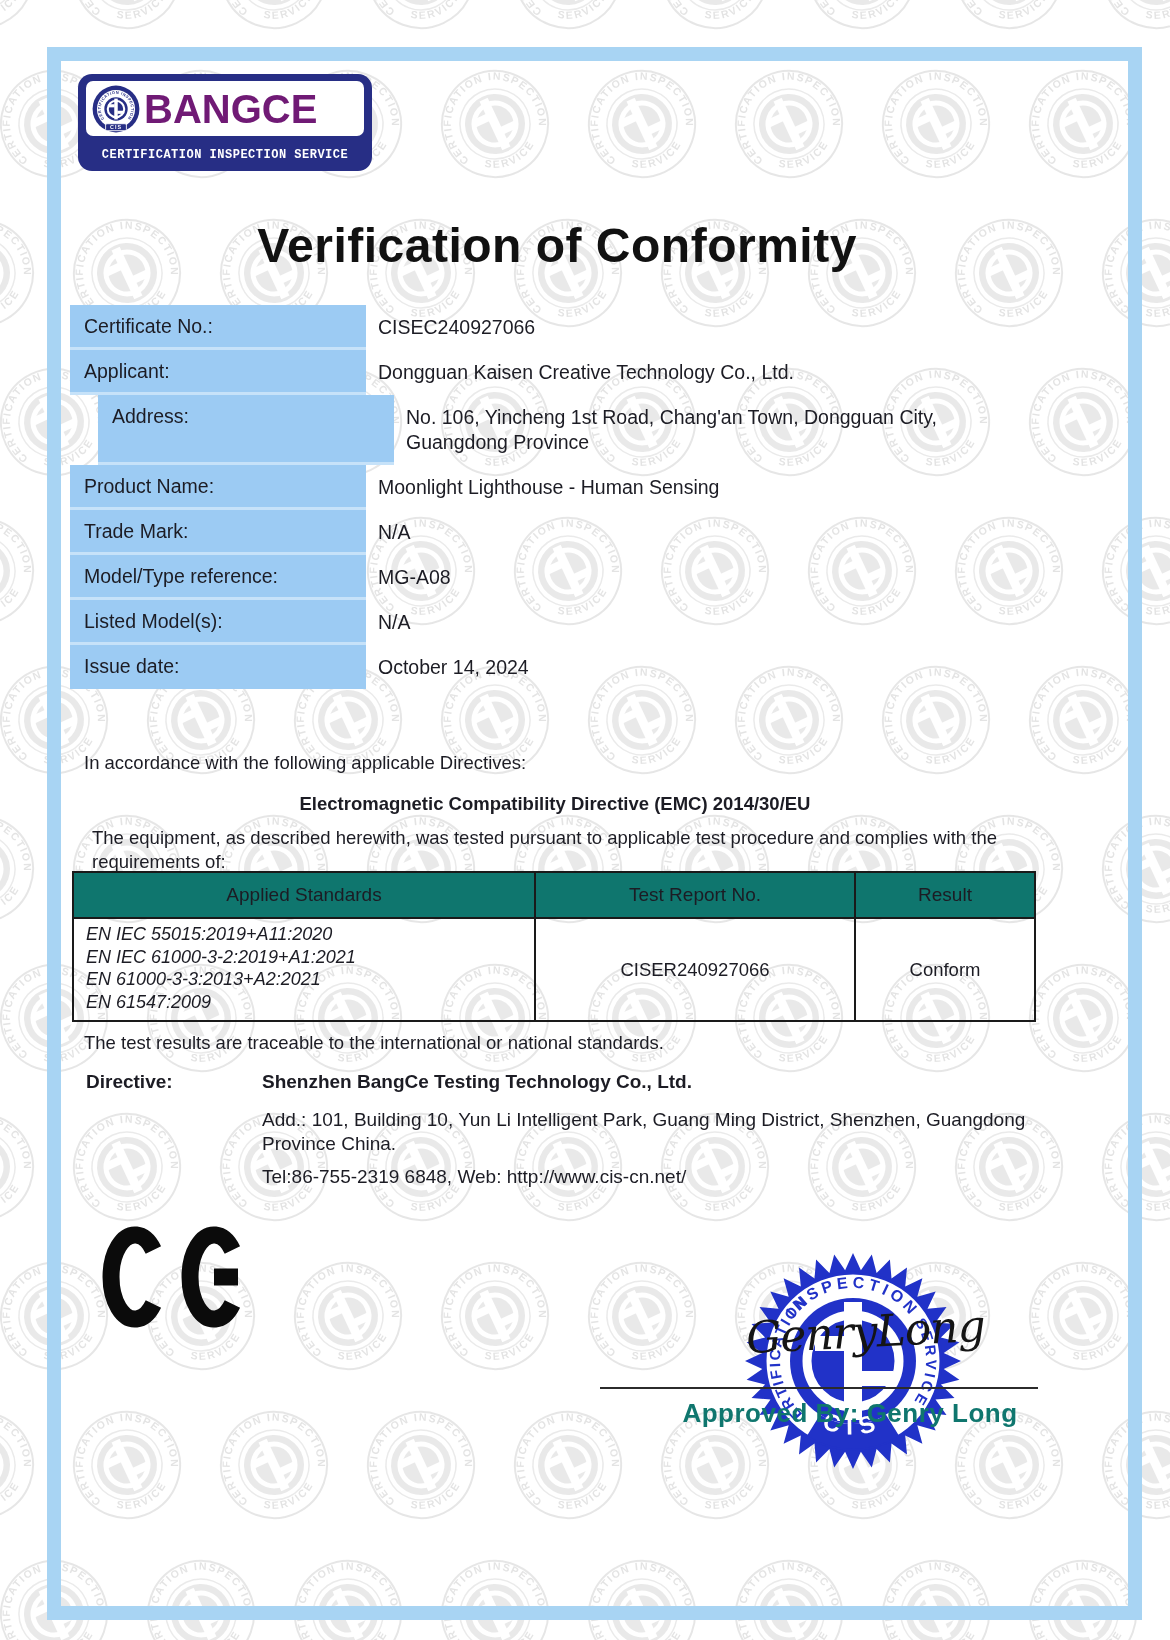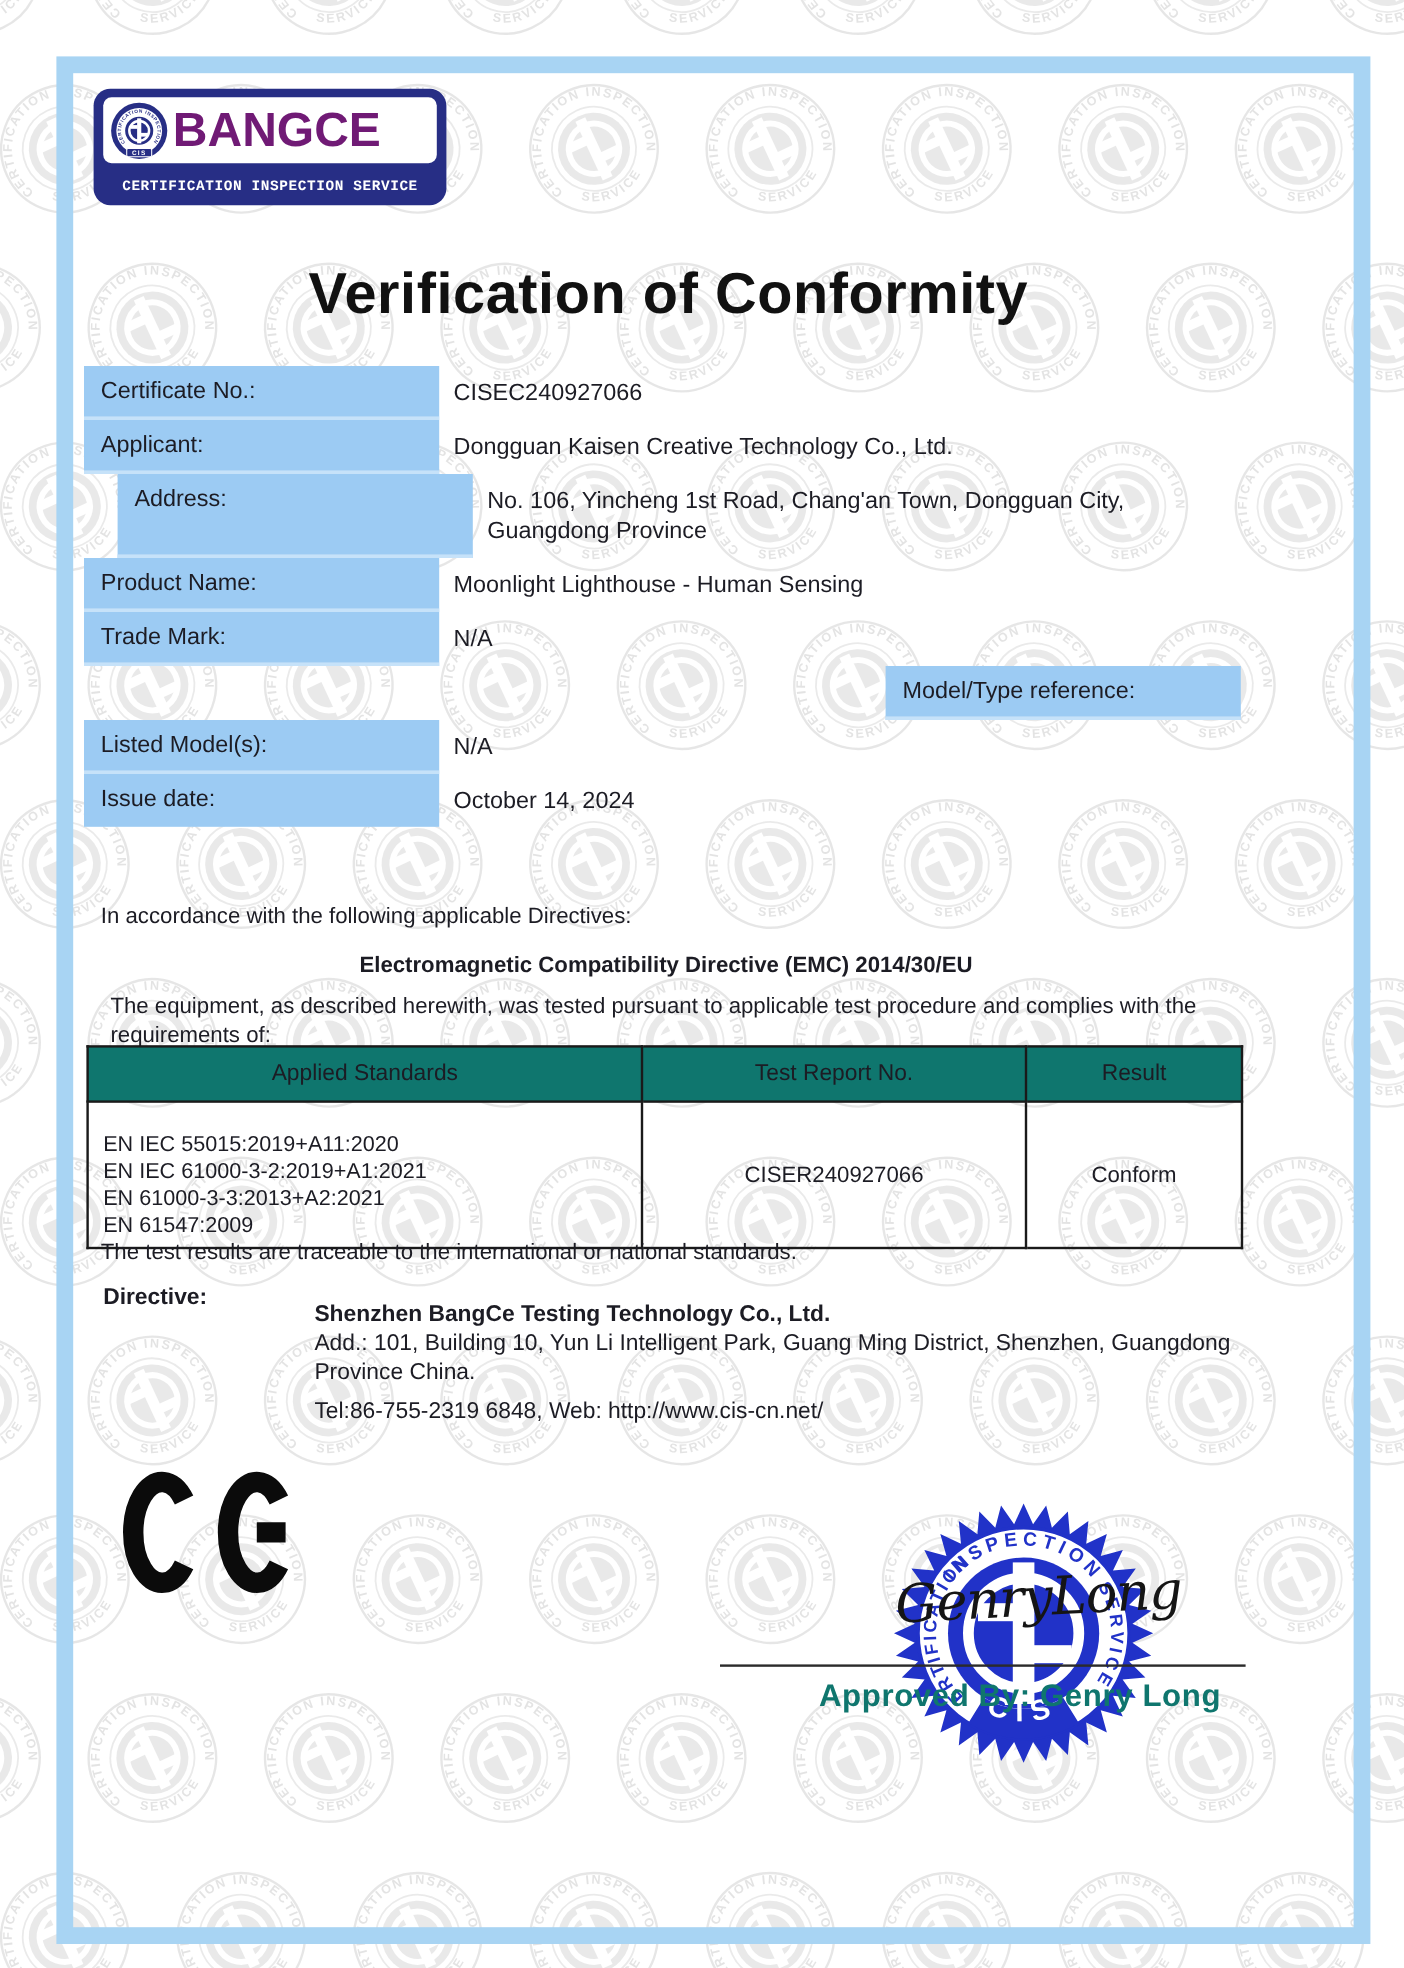--- a/index.html
+++ b/index.html
@@ -25,27 +25,27 @@
   .info-value{flex:1;box-sizing:border-box;padding:10px 4px 9px 12px;font-size:19.5px;line-height:1.3;}
 
   .directives-intro{position:absolute;left:84px;top:752px;font-size:18.5px;}
   .directive-name{position:absolute;left:70px;top:793px;width:970px;text-align:center;font-size:18.5px;font-weight:bold;}
   .statement{position:absolute;left:92px;top:826px;width:956px;font-size:18.5px;line-height:1.28;}
 
   
   .std-table{position:absolute;left:72px;top:871px;width:962px;border-collapse:collapse;table-layout:fixed;}
   .std-table th,.std-table td{border:2px solid #1a1a1a;}
   .std-table th{background:#0f766e;font-weight:normal;font-size:19px;height:42px;}
-  .std-cell{vertical-align:middle;padding:23px 6px 7px 12px;}
+  .std-cell{vertical-align:middle;padding:4px 6px 7px 12px;font-style:italic;}
   .std-line{font-size:18px;line-height:22.5px;}
   .std-center{text-align:center;font-size:18.5px;vertical-align:middle;}
 
   .traceability{position:absolute;left:84px;top:1032px;font-size:18.5px;}
   .lab-label{position:absolute;left:86px;top:1071px;font-size:19px;font-weight:bold;}
-  .lab-name{position:absolute;left:262px;top:1071px;font-size:19px;font-weight:bold;margin-top:14px;}
+  .lab-name{position:absolute;left:262px;top:1071px;font-size:19px;font-weight:bold;}
   .lab-address{position:absolute;left:262px;top:1108px;width:768px;font-size:19px;line-height:1.28;}
   .lab-contact{position:absolute;left:262px;top:1166px;font-size:19px;}
 
   .ce-svg{position:absolute;left:102px;top:1212px;}
 
   .stamp-svg{position:absolute;left:743px;top:1251px;z-index:2;}
   .signature{position:absolute;left:746px;top:1306px;z-index:4;font-family:"DejaVu Serif", serif;font-style:italic;font-size:44px;color:#151515;transform:rotate(-3deg);letter-spacing:-1px;white-space:nowrap;}
   .sig-line{position:absolute;left:600px;top:1387px;width:438px;border-top:2px solid #2b2b2b;z-index:3;}
   .approved{position:absolute;left:620px;top:1398px;width:460px;text-align:center;font-size:26px;font-weight:bold;color:#0f766e;z-index:3;letter-spacing:0.5px;}
 </style>
@@ -233,20 +233,21 @@
       <div class="info-row">
         <div class="info-label">Product Name:</div>
         <div class="info-value">Moonlight Lighthouse - Human Sensing</div>
       </div>
       <div class="info-row">
         <div class="info-label">Trade Mark:</div>
         <div class="info-value">N/A</div>
       </div>
       <div class="info-row">
         <div class="info-label">Model/Type reference:</div>
+        <div class="info-value">MG-A08</div>
       </div>
       <div class="info-row">
         <div class="info-label">Listed Model(s):</div>
         <div class="info-value">N/A</div>
       </div>
       <div class="info-row">
         <div class="info-label">Issue date:</div>
         <div class="info-value">October 14, 2024</div>
       </div>
     </div>

